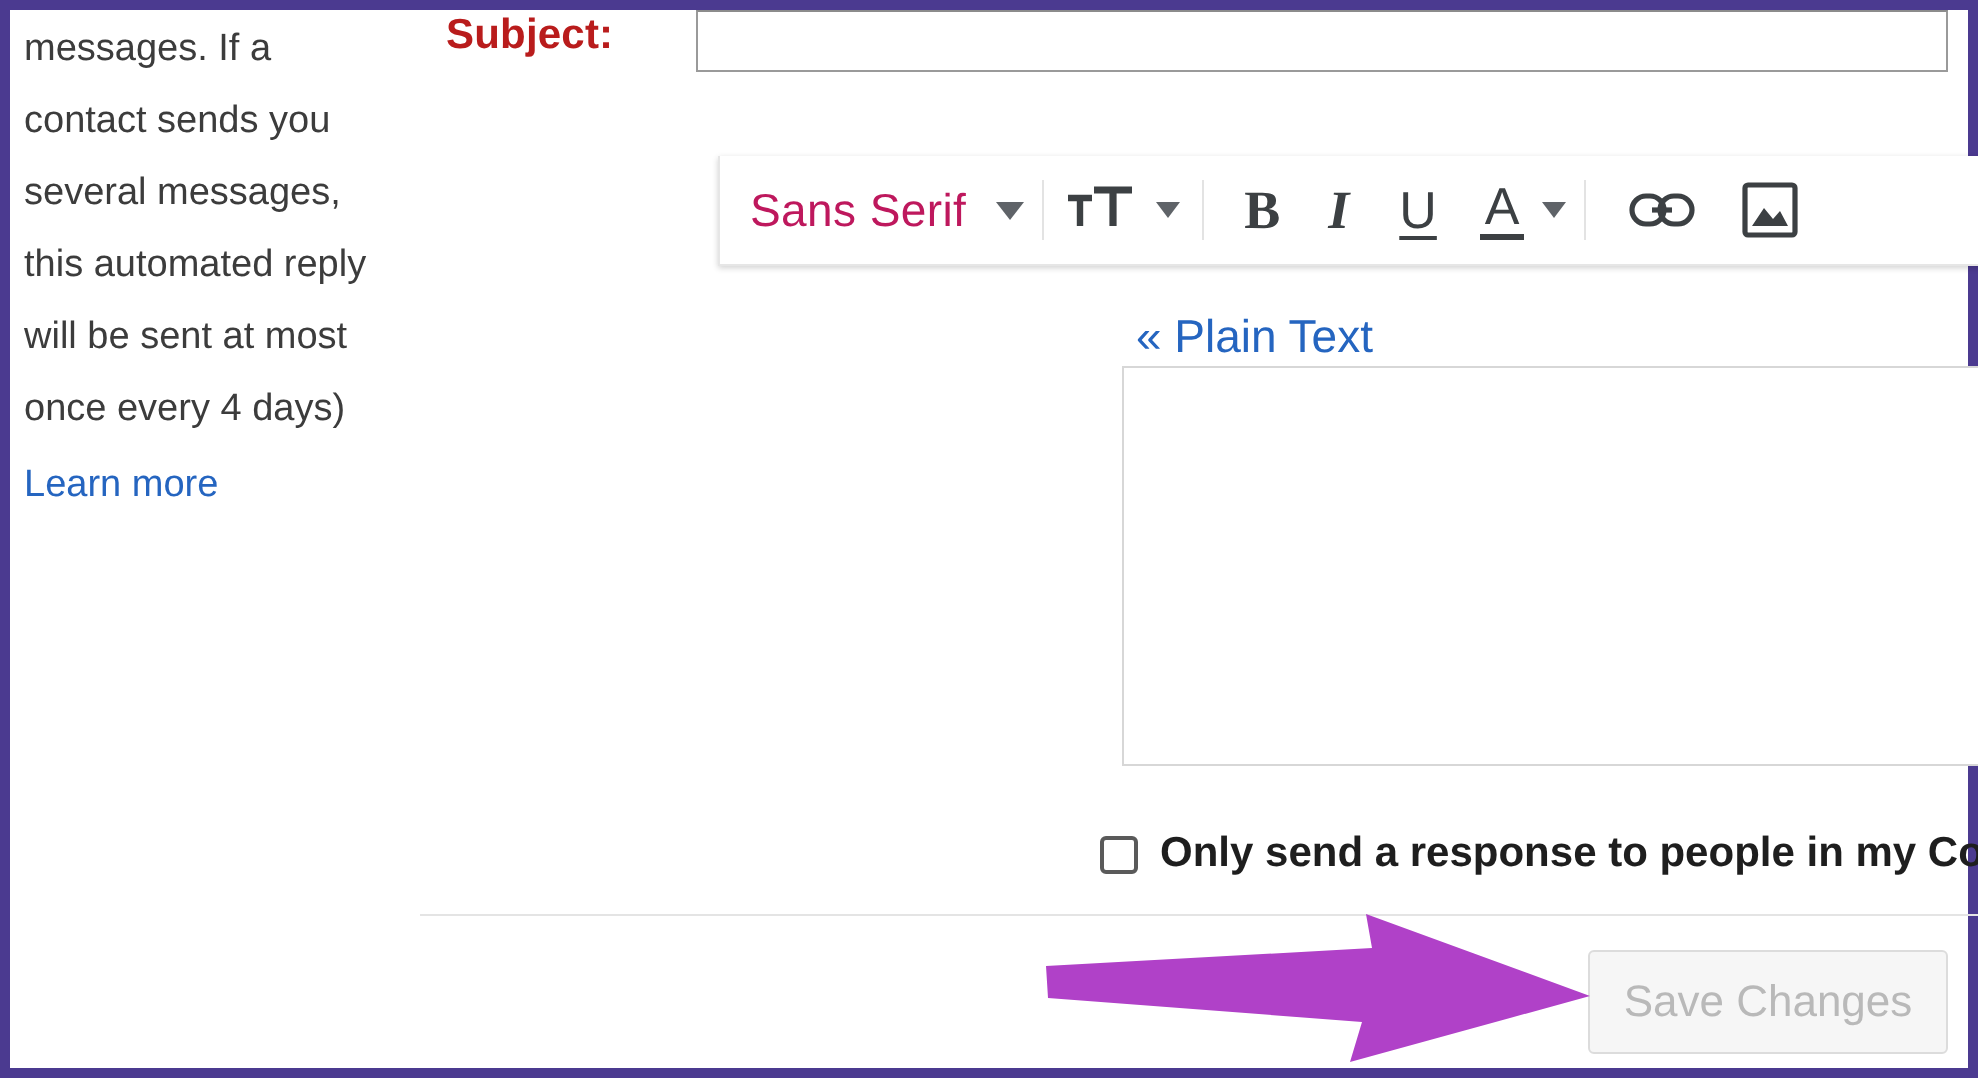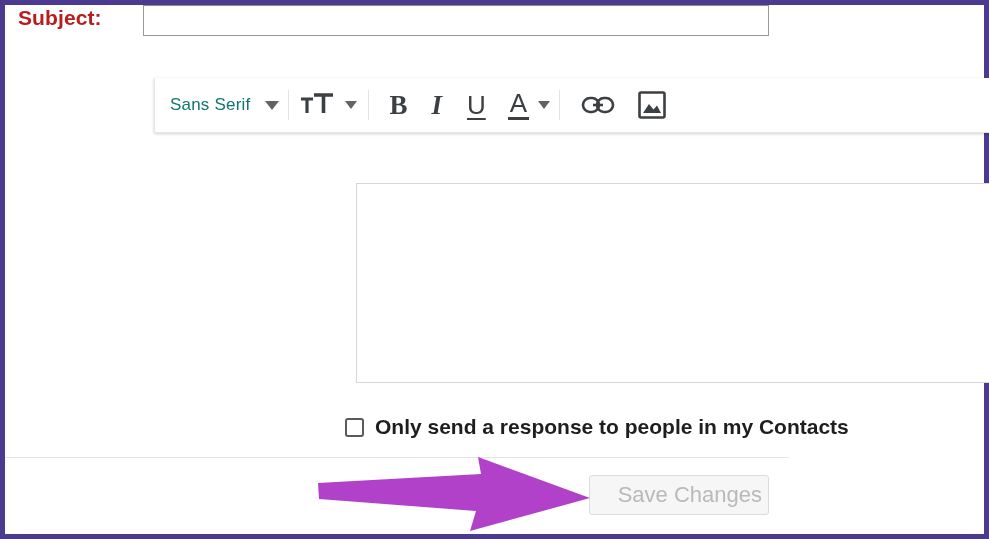--- a/index.html
+++ b/index.html
@@ -126,22 +126,22 @@
   }
   .tb-btn {
     display: flex;
     align-items: center;
     justify-content: center;
     cursor: pointer;
     color: #3c4043;
     user-select: none;
   }
   #font-family-select {
-    font-size: 17px;
-    color: #0f766e;
+    font-size: 23px;
+    color: #be185d;
     padding: 0 2px 0 3px;
     font-family: "Liberation Sans", sans-serif;
     letter-spacing: .2px;
   }
   .caret {
     width: 0; height: 0;
     border-left: 7px solid transparent;
     border-right: 7px solid transparent;
     border-top: 9px solid #5f6368;
     margin-left: 13px;
@@ -251,48 +251,51 @@
     height: 1px;
     background: #e4e4e4;
   }
 
   
   #save-changes-button {
     position: absolute;
     left: 584px;
     top: 470px;
     width: 180px;
-    height: 40px;
+    height: 52px;
     box-sizing: border-box;
     border: 1px solid #dcdcdc;
     border-radius: 3px;
     background: #f6f6f6;
     color: #b9b9b9;
     font-size: 22px;
     font-family: "Liberation Sans", sans-serif;
     cursor: default;
-    text-align: right;
   }
 
   
   #annotation-arrow {
     position: absolute;
     left: 313px;
     top: 450px;
     width: 280px;
     height: 78px;
     pointer-events: none;
   }
 </style>
 </head>
 <body>
 
 <div id="screen">
   <div id="content">
 
+    <div id="left-col">
+      <p id="help-paragraph">messages. If a contact sends you several messages, this automated reply will be sent at most once every 4 days)</p>
+      <a id="learn-more-link">Learn more</a>
+    </div>
 
     <div id="right-col">
 
       <div class="field-label" id="subject-label">Subject:</div>
       <input id="subject-input" type="text" placeholder="" style="">
 
 
       <div id="format-toolbar">
 
         <div class="tb-group tb-btn">
@@ -339,20 +342,21 @@
           <span>
             <svg class="icon-svg" width="30" height="30" viewBox="0 0 30 30" aria-hidden="true">
               <rect x="2.5" y="2.5" width="25" height="25" rx="1.5" fill="none" stroke="#3c4043" stroke-width="2.6"></rect>
               <path d="M6 23 L12 14 L16.5 19.5 L20 15.5 L24 23 Z" fill="#3c4043"></path>
             </svg>
           </span>
         </div>
 
       </div>
 
+      <a id="plain-text-link">« Plain Text</a>
 
       <div id="message-body" contenteditable="true" style=""></div>
 
       <div id="contacts-row">
         <div id="contacts-checkbox"></div>
         <span id="contacts-label">Only send a response to people in my Contacts</span>
       </div>
 
       <div id="action-divider"></div>
 

